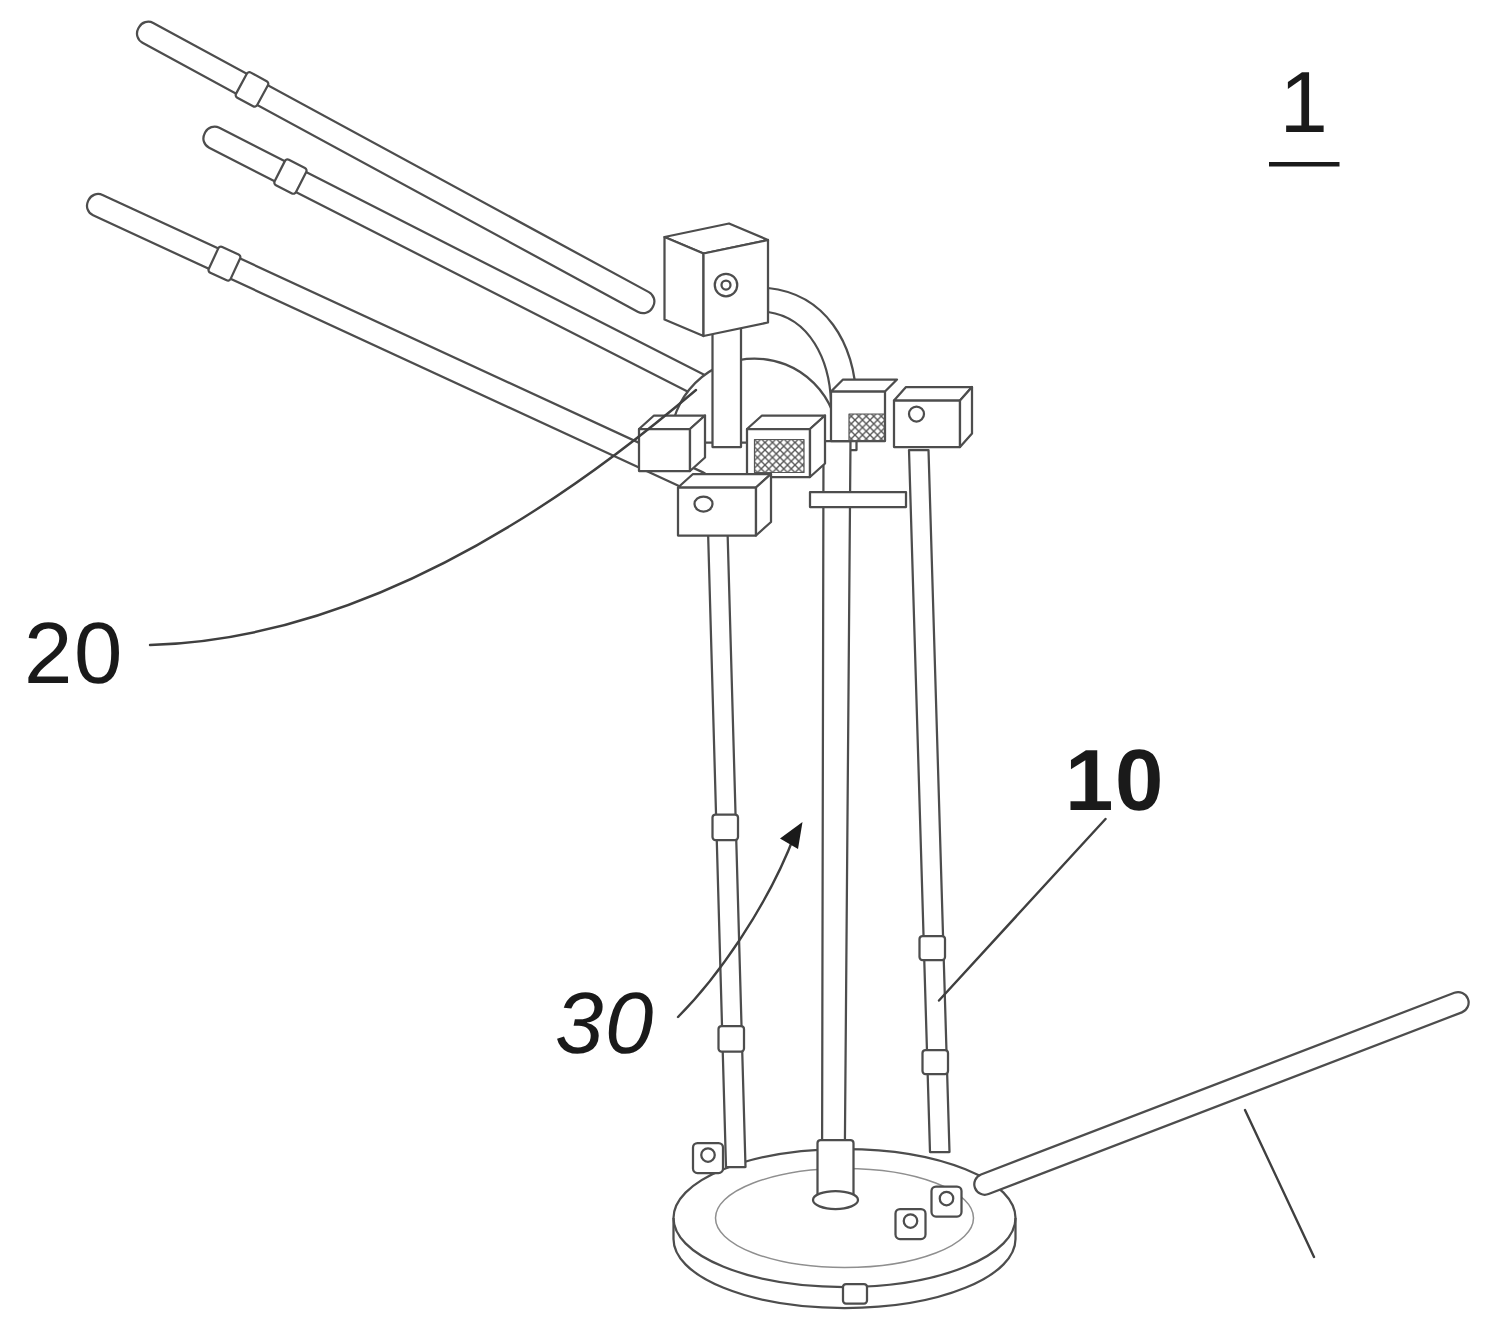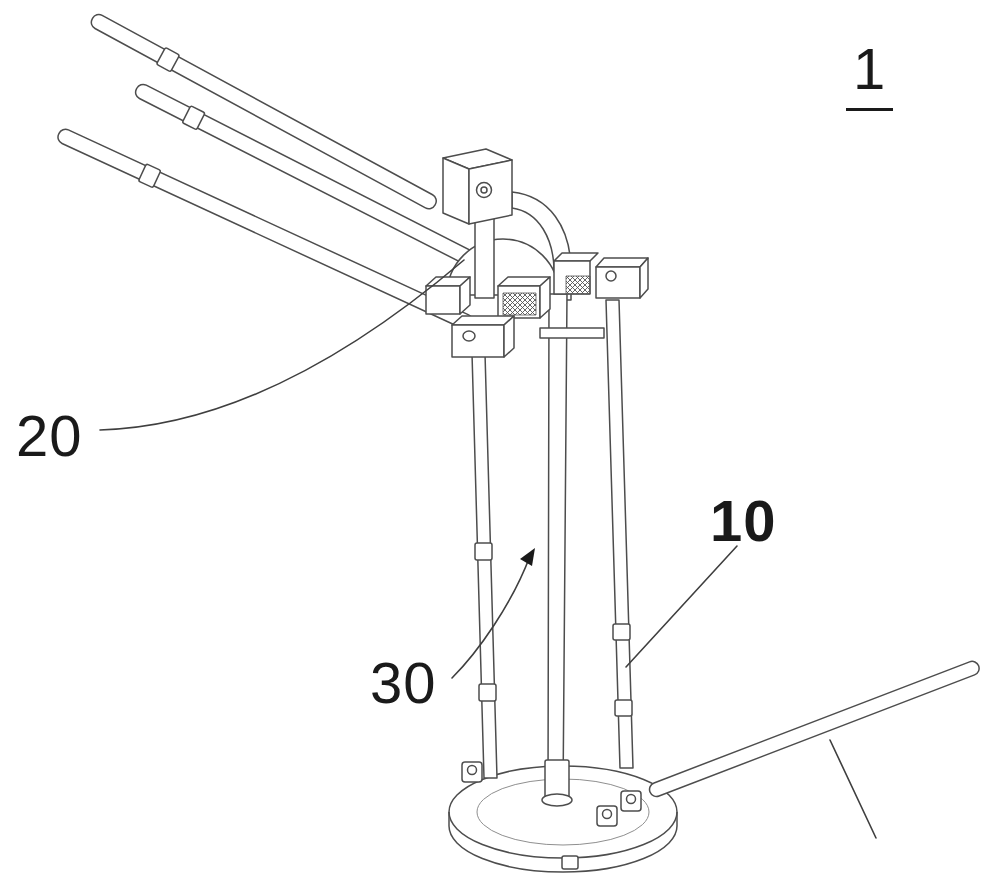--- a/index.html
+++ b/index.html
@@ -152,15 +152,15 @@
       <path d="M 737 546 L 626 667"></path>
       <path d="M 452 678 C 478 652 512 604 530 556"></path>
       <polygon points="535,548 532,566 520,559" fill="#1a1a1a" stroke="none"></polygon>
       <path d="M 876 838 L 830 740"></path>
     </g>
   </svg>
 
   <div class="lbl fig-num" style="left:846px;top:40px;">1</div>
   <div class="lbl" style="left:16px;top:386px;margin-top:21px;">20</div>
   <div class="lbl" style="left:710px;top:492px;font-weight:bold;">10</div>
-  <div class="lbl" style="left:370px;top:654px;">30</div>
+  <div class="lbl" style="left:370px;top:654px;font-style:italic;">30</div>
 
 </div>
 
 </body></html>

